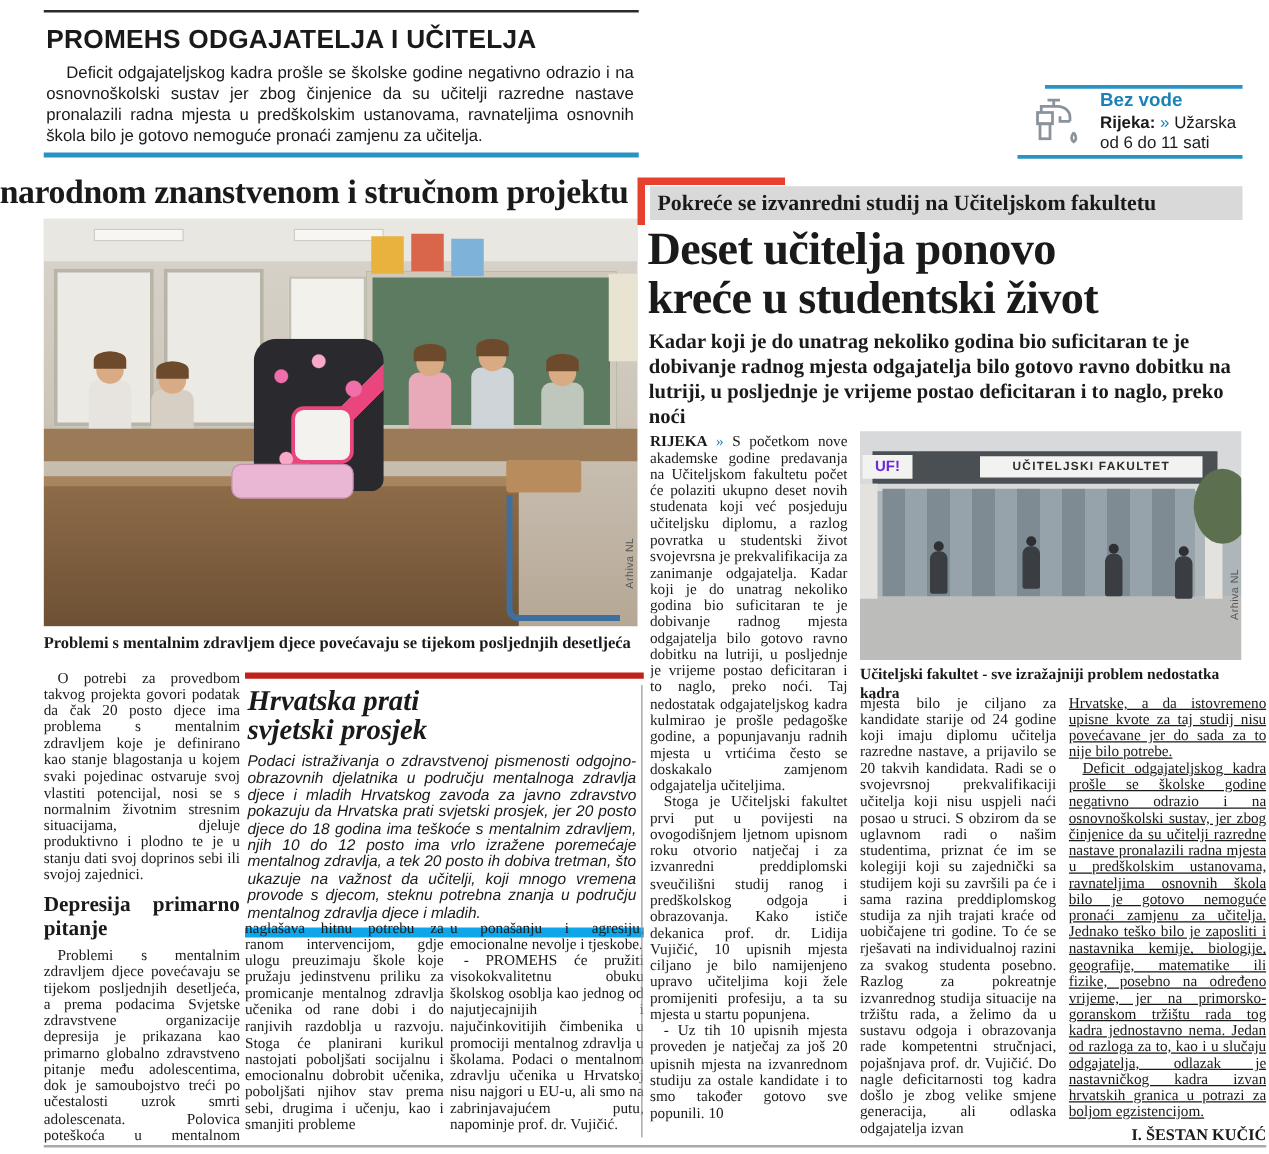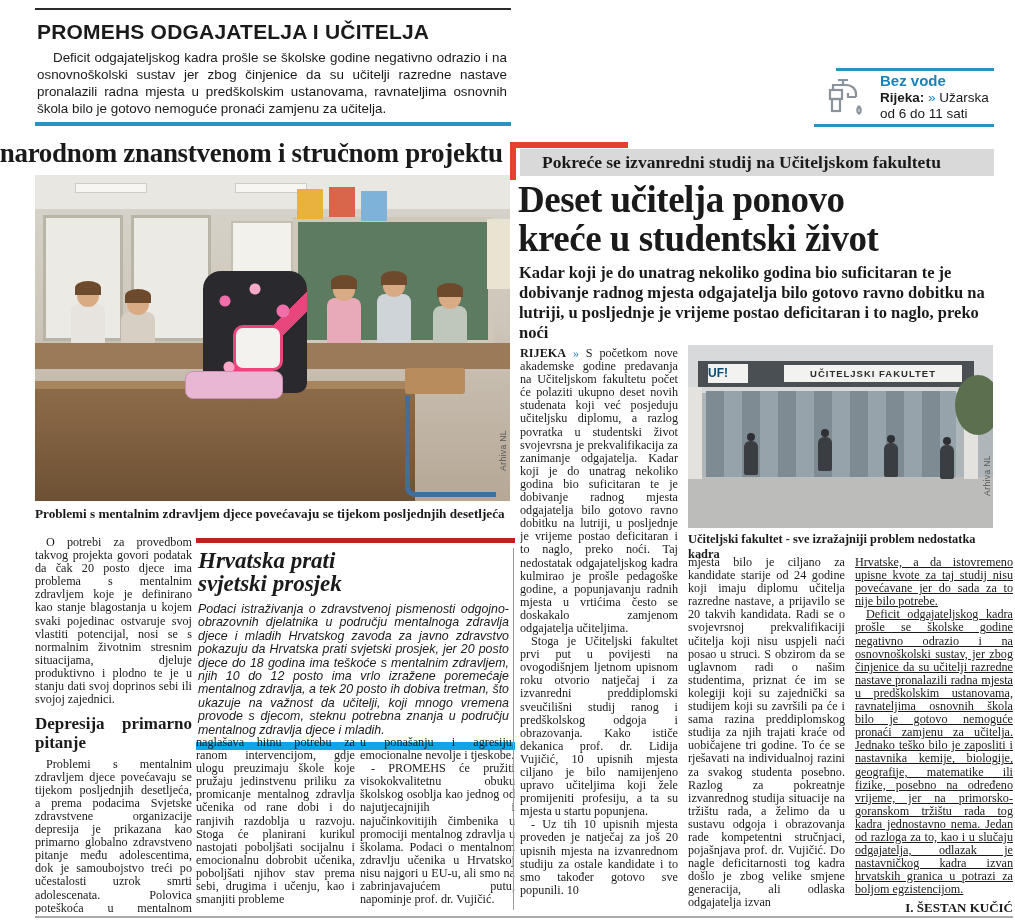--- a/index.html
+++ b/index.html
@@ -83,42 +83,42 @@
   .ibox-body{margin:0 6px 0 2px;font-size:12.4px;line-height:13.4px;text-align:justify;}
 
   
   .vdiv{left:513px;top:548px;width:1px;height:362px;background:#9a9a9a;}
   .botrule{left:35px;top:916px;width:978px;height:2px;background:#aaa;}
 
   
   .red-v{left:510px;top:142px;width:6px;height:38px;background:#e8402f;}
   .red-h{left:516px;top:142px;width:112px;height:6px;background:#e8402f;}
   .kicker{left:520px;top:149px;width:474px;height:27px;background:#d9d9d9;
-          font-weight:bold;font-size:17.5px;line-height:27px;padding-left:22px;box-sizing:border-box;}
+          font-weight:bold;font-size:17.5px;line-height:27px;padding-left:6px;box-sizing:border-box;}
   .headline{left:518px;top:180px;width:480px;font-weight:900;font-size:37px;line-height:39px;letter-spacing:-.5px;}
   .lead{left:519px;top:263px;width:472px;font-weight:bold;font-size:16.5px;line-height:20px;}
   .rcol{overflow:hidden;font-size:12.2px;line-height:13.1px;}
   .rcol1{left:520px;top:347px;width:158px;height:566px;}
   .rcol2{left:688px;top:556px;width:157px;height:358px;}
   .rcol3{left:855px;top:556px;width:158px;height:358px;text-decoration:underline;}
   .indent{text-indent:11px;}
   .byline{position:absolute;right:0;bottom:0;background:#fff;font-weight:bold;
           font-size:13px;padding-left:8px;}
 
   
   .photo2{left:688px;top:345px;width:305px;height:183px;overflow:hidden;
           background:linear-gradient(#d7d9da 0 26%,#aeb6ba 26% 72%,#bcbcba 72% 100%);}
   .p2-glass{position:absolute;left:18px;top:46px;width:250px;height:86px;
             background:repeating-linear-gradient(90deg,#7e8b93 0 18px,#97a3aa 18px 36px);}
   .p2-signband{position:absolute;left:10px;top:16px;width:276px;height:26px;background:#4a4f53;}
   .p2-sign{position:absolute;left:96px;top:20px;width:178px;height:17px;background:#f2f2f0;
            color:#2c2c2c;font-family:"Liberation Sans",sans-serif;font-weight:bold;font-size:9.5px;
            text-align:center;line-height:17px;letter-spacing:1px;}
-  .p2-logo{position:absolute;left:20px;top:19px;width:40px;height:19px;background:#f2f2f0;color:#0c4a6e;
-           font-family:"Liberation Sans",sans-serif;font-weight:bold;font-size:12px;line-height:19px;}
+  .p2-logo{position:absolute;left:2px;top:19px;width:40px;height:19px;background:#f2f2f0;color:#6d28d9;
+           font-family:"Liberation Sans",sans-serif;font-weight:bold;font-size:12px;text-align:center;line-height:19px;}
   .p2-pillar{position:absolute;top:42px;width:14px;height:92px;background:#e3e2de;}
   .p2-green{position:absolute;right:-8px;top:30px;width:46px;height:60px;border-radius:50%;background:#5c7050;}
   .p2-person{position:absolute;width:14px;height:34px;border-radius:6px 6px 2px 2px;background:#3a3d42;}
   .p2-person:before{content:"";position:absolute;left:3px;top:-8px;width:8px;height:8px;border-radius:50%;background:#2e3033;}
   .cap2{left:688px;top:532px;width:310px;font-weight:bold;font-size:12.4px;}
 </style>
 </head>
 <body>
 
 <div class="page">

